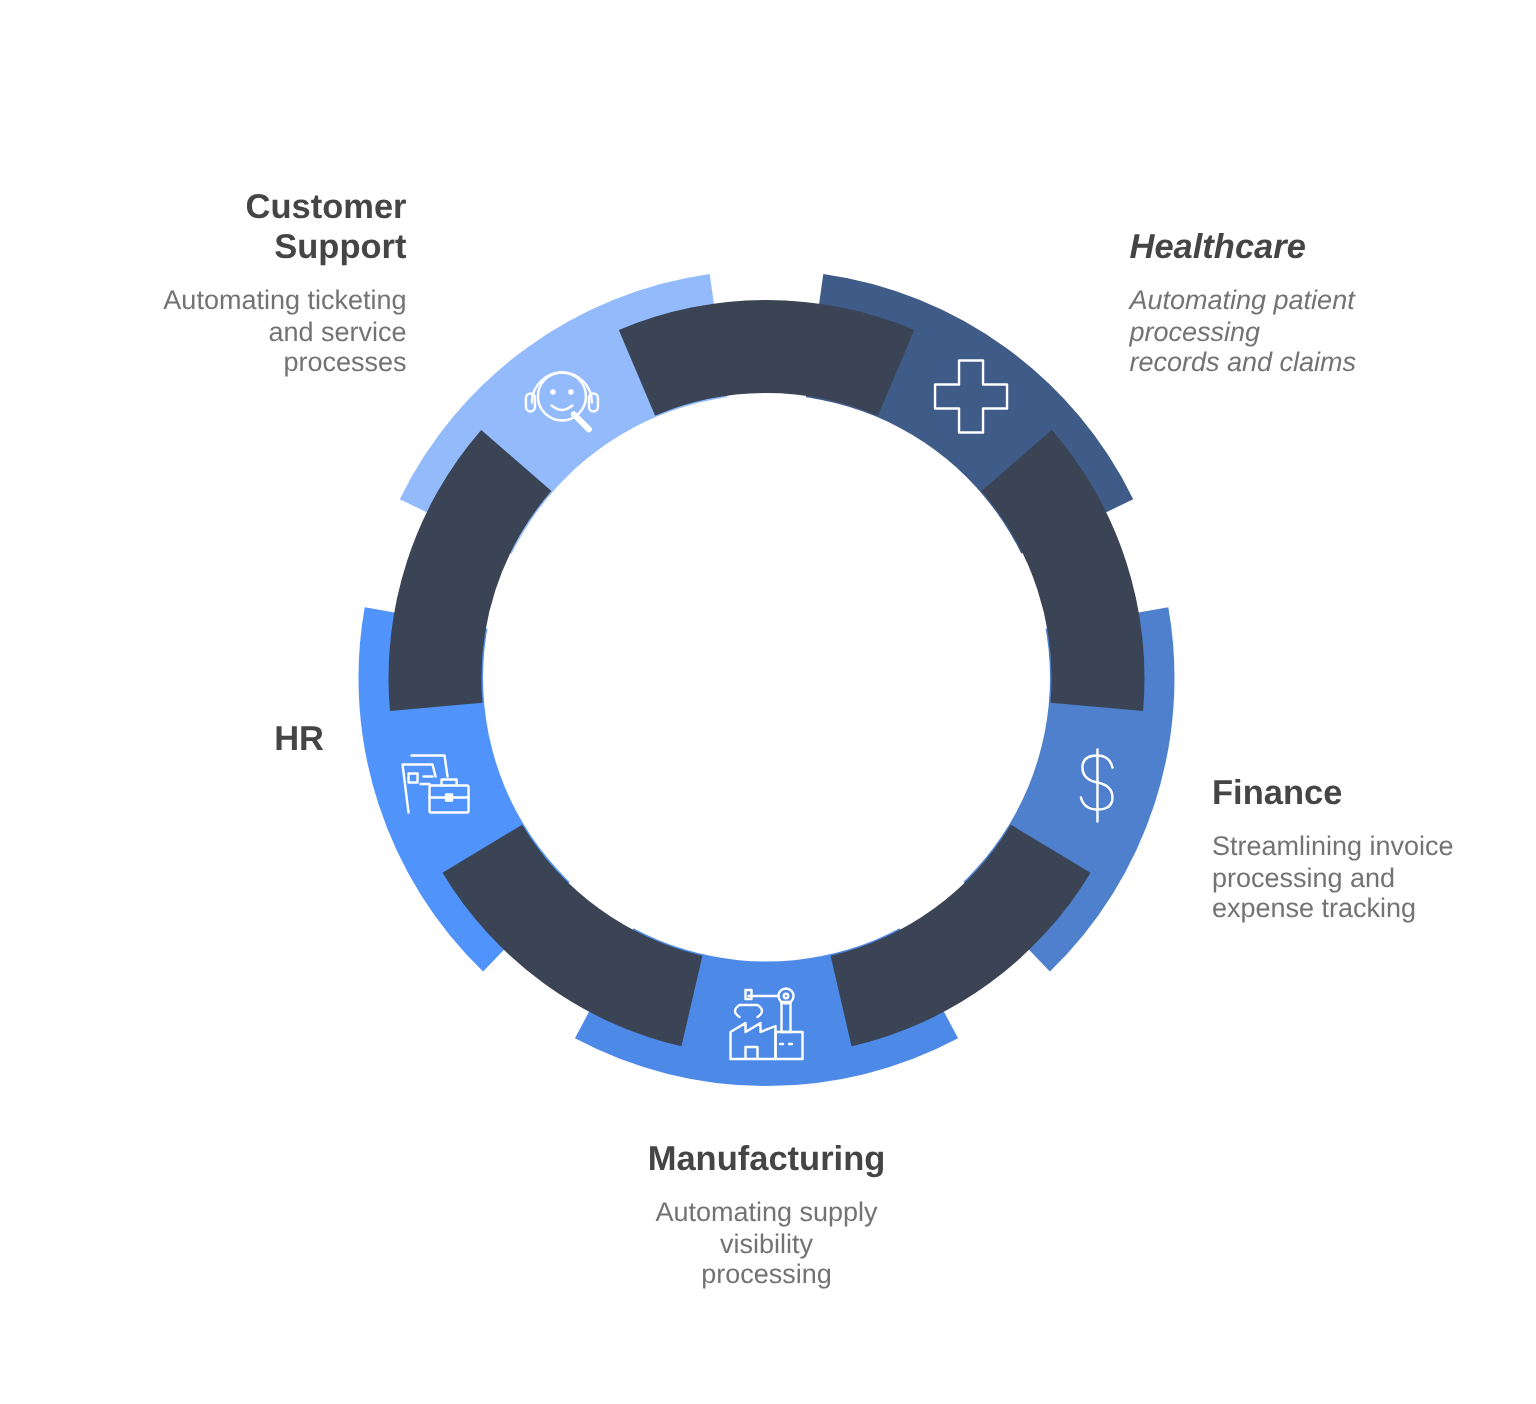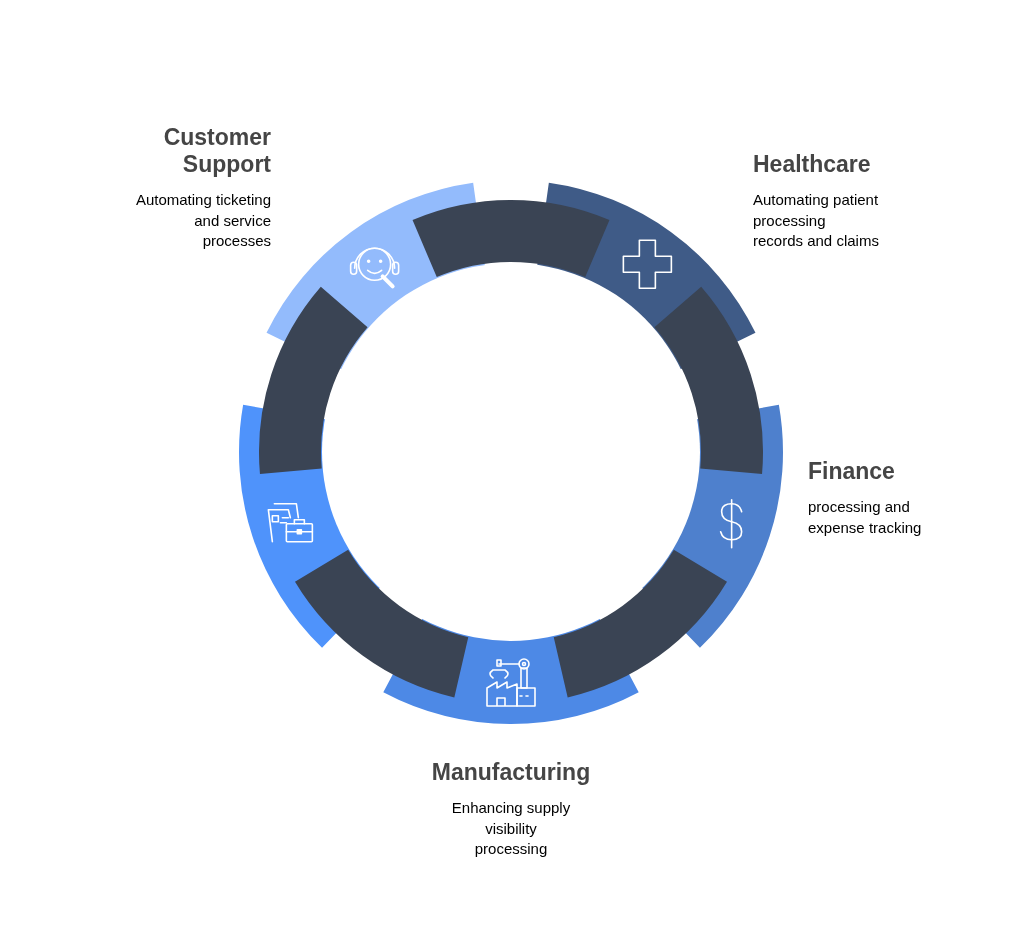--- a/index.html
+++ b/index.html
@@ -1,20 +1,20 @@
 <!DOCTYPE html>
 <html><head>
 <meta charset="utf-8">
 <style>
   html, body { margin: 0; padding: 0; background: #ffffff; }
   body { width: 1024px; height: 936px; position: relative; overflow: hidden; font-family: "Liberation Sans", sans-serif; }
   #ring { position: absolute; left: 0; top: 0; width: 1024px; height: 936px; }
   .label { position: absolute; color: #444444; }
   .label .title { font-weight: bold; font-size: 23px; line-height: 27px; color: #454545; }
-  .label .desc { font-size: 15px; line-height: 20.5px; color: #000000; margin-top: 12px; }
+  .label .desc { font-size: 18px; line-height: 20.5px; color: #737373; margin-top: 12px; }
   .right-align { text-align: right; }
   .center-align { text-align: center; }
 </style>
 </head>
 <body>
 
 <svg id="ring" viewBox="0 0 1024 936" xmlns="http://www.w3.org/2000/svg">
   <g id="segments-layer">
       <path d="M266.5280194066265,332.763048073371 A272,272 0 0 1 473.1449165388622,182.64708530229285 L494.5775740867123,335.1483678884947 A118,118 0 0 0 404.9423025366983,400.2722046788889 Z" fill="#93bbfc"></path>
       <path d="M548.8550834611378,182.6470853022929 A272,272 0 0 1 755.4719805933735,332.76304807337095 L617.0576974633017,400.2722046788889 A118,118 0 0 0 527.4224259132877,335.1483678884947 Z" fill="#3f5b87"></path>
@@ -79,46 +79,50 @@
     <div>Customer</div>
     <div>Support</div>
   </div>
   <div class="desc">
     <div>Automating ticketing</div>
     <div>and service</div>
     <div>processes</div>
   </div>
 </div>
 
-<div class="label" style="left:753px; top:151px; width:220px;">
+<div class="label" style="left:753px; top:151px; width:220px;font-style:italic;">
   <div class="title">
     <div>Healthcare</div>
   </div>
   <div class="desc">
     <div>Automating patient</div>
     <div>processing</div>
     <div>records and claims</div>
   </div>
 </div>
 
-<div class="label" style="left:808px; top:458px; width:210px;">
+<div class="label" style="left:808px; top:515px; width:210px;">
   <div class="title">
     <div>Finance</div>
   </div>
   <div class="desc">
+    <div>Streamlining invoice</div>
     <div>processing and</div>
     <div>expense tracking</div>
   </div>
 </div>
 
 <div class="label center-align" style="left:400px; top:759px; width:222px;text-align:center;">
   <div class="title">
     <div>Manufacturing</div>
   </div>
   <div class="desc">
-    <div>Enhancing supply</div>
+    <div>Automating supply</div>
     <div>visibility</div>
     <div>processing</div>
   </div>
 </div>
 
 <div class="label right-align" style="left:60px; top:479px; width:156px;">
+  <div class="title">
+    <div>HR</div>
+  </div>
 </div>
 
 </body></html>

